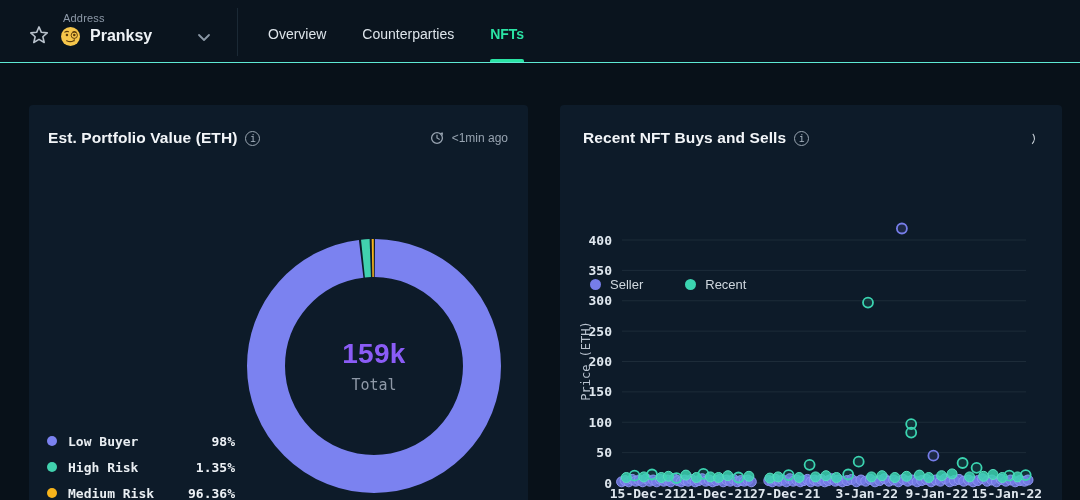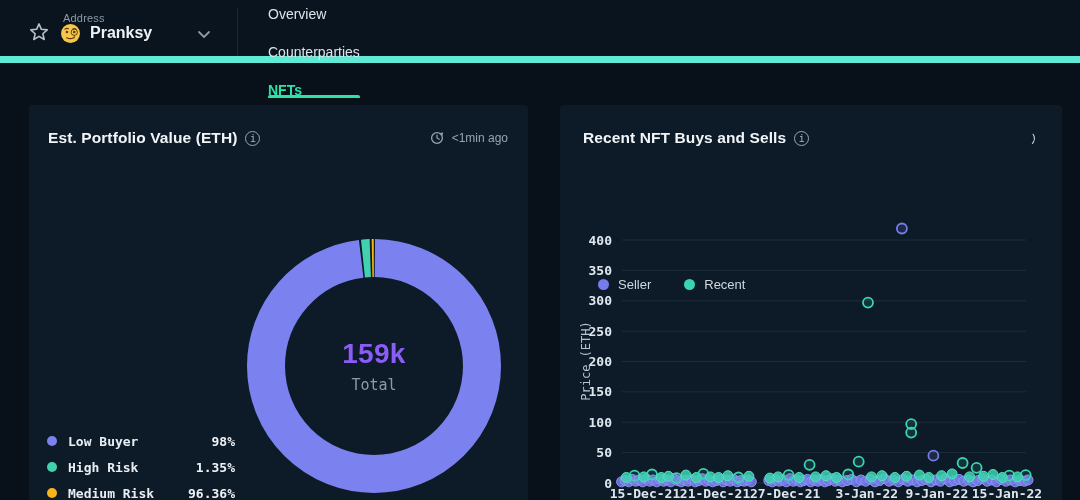--- a/index.html
+++ b/index.html
@@ -6,37 +6,37 @@
   html,body { width:1080px; height:500px; overflow:hidden; }
   body {
     background:#081119;
     font-family:"Liberation Sans", sans-serif;
     color:#edf1f5;
     position:relative;
   }
   
   .topbar {
     position:absolute; left:0; top:0; width:1080px; height:63px;
-    background:#0a141e; border-bottom:7px solid #5eead4;
+    background:#0a141e; border-bottom:1px solid #5eead4;
     display:flex; align-items:stretch;
   }
   .addr-block {
     position:relative; width:237px; display:flex; align-items:center;
     padding-left:26px; cursor:pointer;
   }
   .addr-label {
     position:absolute; left:63px; top:12px;
     font-size:11px; color:#8d99a8; letter-spacing:.2px;
   }
   .star-btn { width:26px; height:26px; display:flex; align-items:center; justify-content:center; margin-top:8px; }
   .wallet-emoji { width:21px; height:21px; margin:10px 0 0 8px; display:flex; }
   .wallet-name { font-size:16px; font-weight:700; color:#eef2f6; margin:10px 12px 0 9px; }
   .chevron { margin:12px 0 0 auto; margin-right:26px; display:flex; }
   .topbar-divider { width:1px; background:#1b2935; margin:8px 0 0 0; height:48px; }
-  .tabs { display:flex; align-items:stretch; gap:16px; margin-left:30px;flex-direction:column; }
+  .tabs { display:flex; align-items:stretch; gap:36px; margin-left:30px; }
   .tab {
     display:flex; align-items:center; font-size:14px; color:#dde4ea;
     position:relative; cursor:pointer; padding-top:6px; font-weight:500;
   }
   .tab.active { color:#2be3a4; font-weight:700; }
   .tab.active::after {
     content:""; position:absolute; left:0; right:0; bottom:0; height:3px;
     background:#2be3a4; border-radius:2px 2px 0 0;
   }
   
@@ -74,21 +74,21 @@
   .donut-center {
     position:absolute; left:0; top:0; width:280px; height:280px;
     display:flex; flex-direction:column; align-items:center; justify-content:center;
     pointer-events:none;
   }
   .donut-total { font-size:28px; font-weight:700; color:#8b5cf6; letter-spacing:.3px; }
   .donut-total-label {
     font-family:"DejaVu Sans Mono", monospace; font-size:15px; color:#8e98a6; margin-top:6px;
   }
   
-  .nft-legend { position:absolute; left:38px; top:172px; display:flex; gap:33px; }
+  .nft-legend { position:absolute; left:30px; top:172px; display:flex; gap:42px; }
   .nft-legend-item { display:flex; align-items:center; gap:9px; cursor:pointer; }
   .nft-legend-dot { width:11px; height:11px; border-radius:50%; }
   .nft-legend-label { font-size:13px; color:#cfd7de; }
   .spinner-arc {
     position:absolute; left:460px; top:26px; width:15px; height:15px;
     border:1.6px solid transparent; border-right-color:#cfd7de; border-radius:50%;
     transform:rotate(4deg);
   }
   .scatter-svg { position:absolute; left:0; top:60px; }
   text { user-select:none; }

